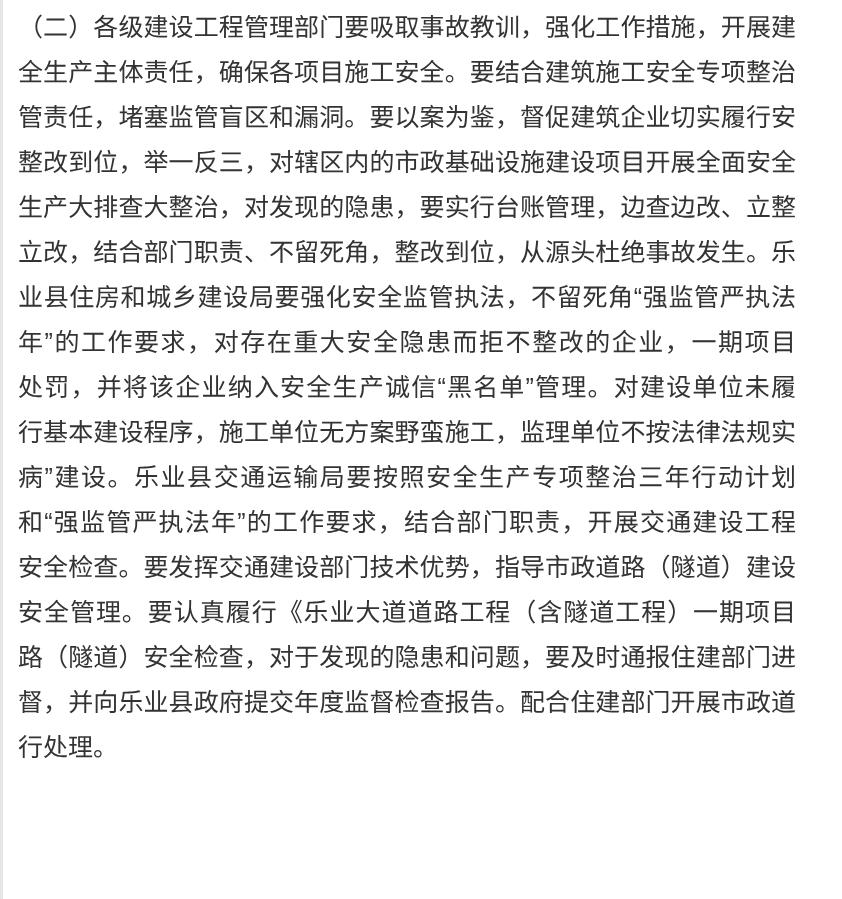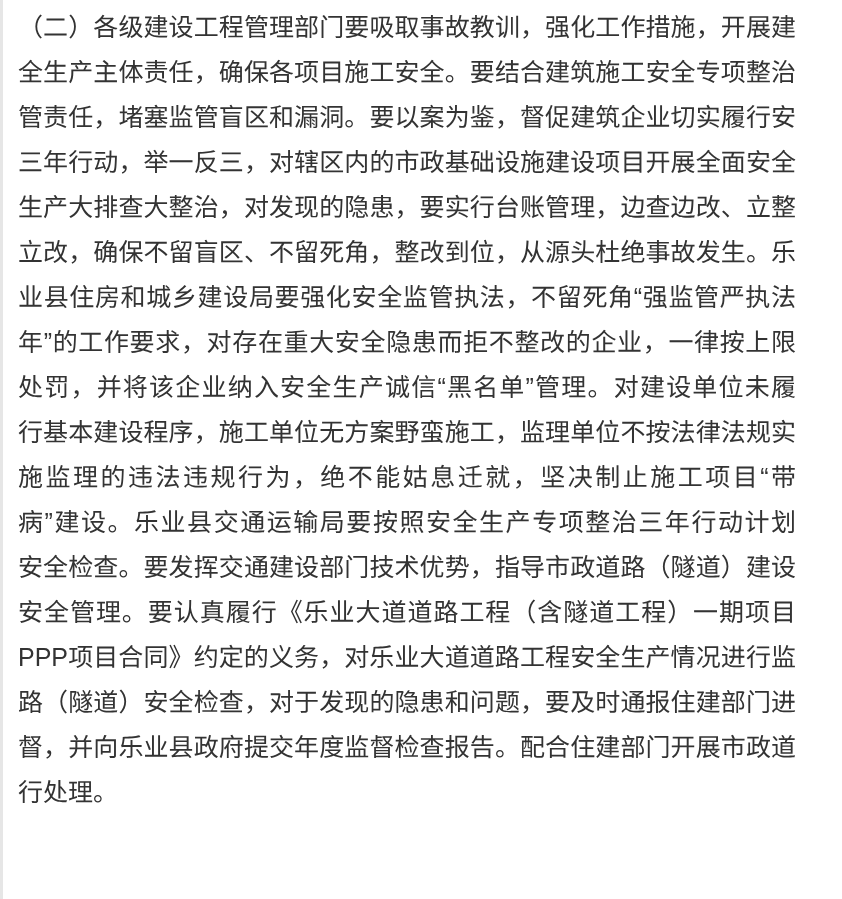--- a/index.html
+++ b/index.html
@@ -47,29 +47,28 @@
 </style>
 </head>
 <body>
 
 <div style="width:100%;height:100%;">
   <div class="left-edge"></div>
   <div class="paragraph">
       <div class="text-line">（二）各级建设工程管理部门要吸取事故教训，强化工作措施，开展建</div>
       <div class="text-line">全生产主体责任，确保各项目施工安全。要结合建筑施工安全专项整治</div>
       <div class="text-line">管责任，堵塞监管盲区和漏洞。要以案为鉴，督促建筑企业切实履行安</div>
-      <div class="text-line">三年行动，举一反三，对辖区内的市政基础设施建设项目开展全面安全</div>
+      <div class="text-line">整改到位，举一反三，对辖区内的市政基础设施建设项目开展全面安全</div>
       <div class="text-line">生产大排查大整治，对发现的隐患，要实行台账管理，边查边改、立整</div>
-      <div class="text-line">立改，确保不留盲区、不留死角，整改到位，从源头杜绝事故发生。乐</div>
+      <div class="text-line">立改，结合部门职责、不留死角，整改到位，从源头杜绝事故发生。乐</div>
       <div class="text-line">业县住房和城乡建设局要强化安全监管执法，不留死角“强监管严执法</div>
-      <div class="text-line">年”的工作要求，对存在重大安全隐患而拒不整改的企业，一律按上限</div>
+      <div class="text-line">年”的工作要求，对存在重大安全隐患而拒不整改的企业，一期项目</div>
       <div class="text-line">处罚，并将该企业纳入安全生产诚信“黑名单”管理。对建设单位未履</div>
       <div class="text-line">行基本建设程序，施工单位无方案野蛮施工，监理单位不按法律法规实</div>
-      <div class="text-line">施监理的违法违规行为，绝不能姑息迁就，坚决制止施工项目“带</div>
       <div class="text-line">病”建设。乐业县交通运输局要按照安全生产专项整治三年行动计划</div>
+      <div class="text-line">和“强监管严执法年”的工作要求，结合部门职责，开展交通建设工程</div>
       <div class="text-line">安全检查。要发挥交通建设部门技术优势，指导市政道路（隧道）建设</div>
       <div class="text-line">安全管理。要认真履行《乐业大道道路工程（含隧道工程）一期项目</div>
-      <div class="text-line">PPP项目合同》约定的义务，对乐业大道道路工程安全生产情况进行监</div>
       <div class="text-line">路（隧道）安全检查，对于发现的隐患和问题，要及时通报住建部门进</div>
       <div class="text-line">督，并向乐业县政府提交年度监督检查报告。配合住建部门开展市政道</div>
       <div class="text-line last">行处理。</div>
     </div>
 </div>
 
 </body></html>

